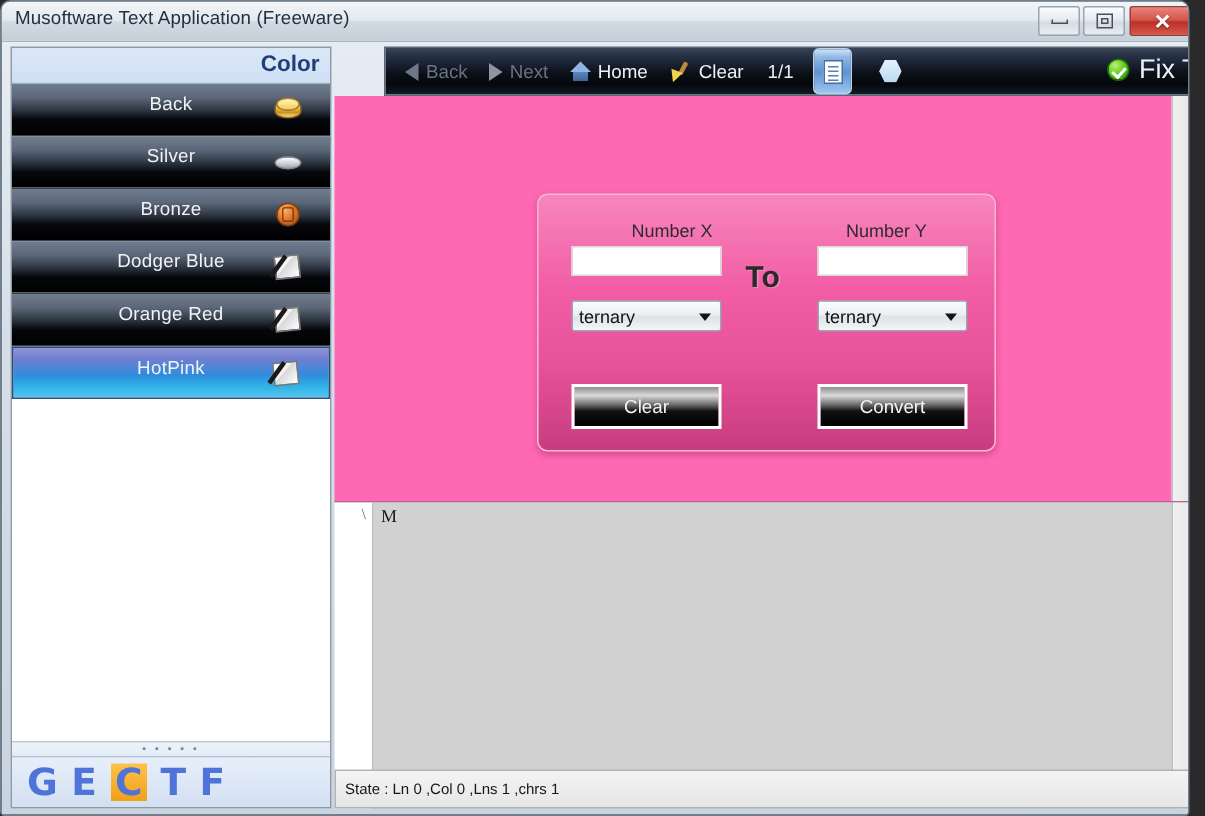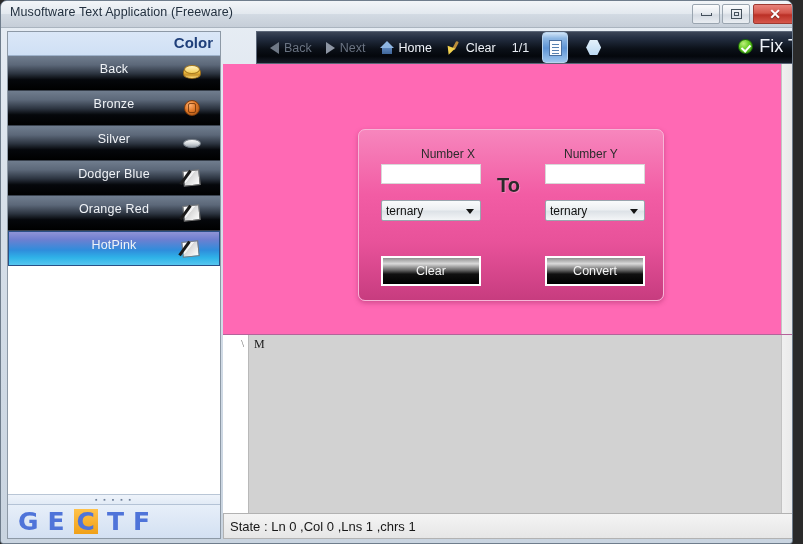--- a/index.html
+++ b/index.html
@@ -314,21 +314,21 @@
     width: 17px; background: linear-gradient(90deg,#f0f0f0,#e6e6e6);
     border-left: 1px solid #c3c3c3;
   }
 
   
   #statusbar {
     position: absolute; left: 0; top: 482px; width: 575px; height: 26px;
     background: linear-gradient(180deg,#f4f4f4 0%, #e6e6e6 100%);
     border: 1px solid #b2b2b2;
     display:flex; align-items:center; padding-left: 6px;
-    font-size: 13px; color: #171717;
+    font-size: 10px; color: #171717;
   }
 </style>
 </head>
 <body>
 
 <div id="window">
 
   <div id="titlebar">
     <div id="title-text">Musoftware Text Application (Freeware)</div>
 
@@ -348,26 +348,26 @@
     <div id="color-header">
       <span id="color-header-label">Color</span>
     </div>
 
     <div id="color-list">
       <div class="color-item">
         <span class="color-item-label">Back</span>
         <span class="item-icon ico-gold"></span>
       </div>
       <div class="color-item">
+        <span class="color-item-label">Silver</span>
+        <span class="item-icon ico-silver"></span>
+      </div>
+      <div class="color-item">
         <span class="color-item-label">Bronze</span>
         <span class="item-icon ico-bronze"></span>
-      </div>
-      <div class="color-item">
-        <span class="color-item-label">Silver</span>
-        <span class="item-icon ico-silver"></span>
       </div>
       <div class="color-item">
         <span class="color-item-label">Dodger Blue</span>
         <span class="item-icon ico-palette"></span>
       </div>
       <div class="color-item">
         <span class="color-item-label">Orange Red</span>
         <span class="item-icon ico-palette"></span>
       </div>
       <div class="color-item selected">

